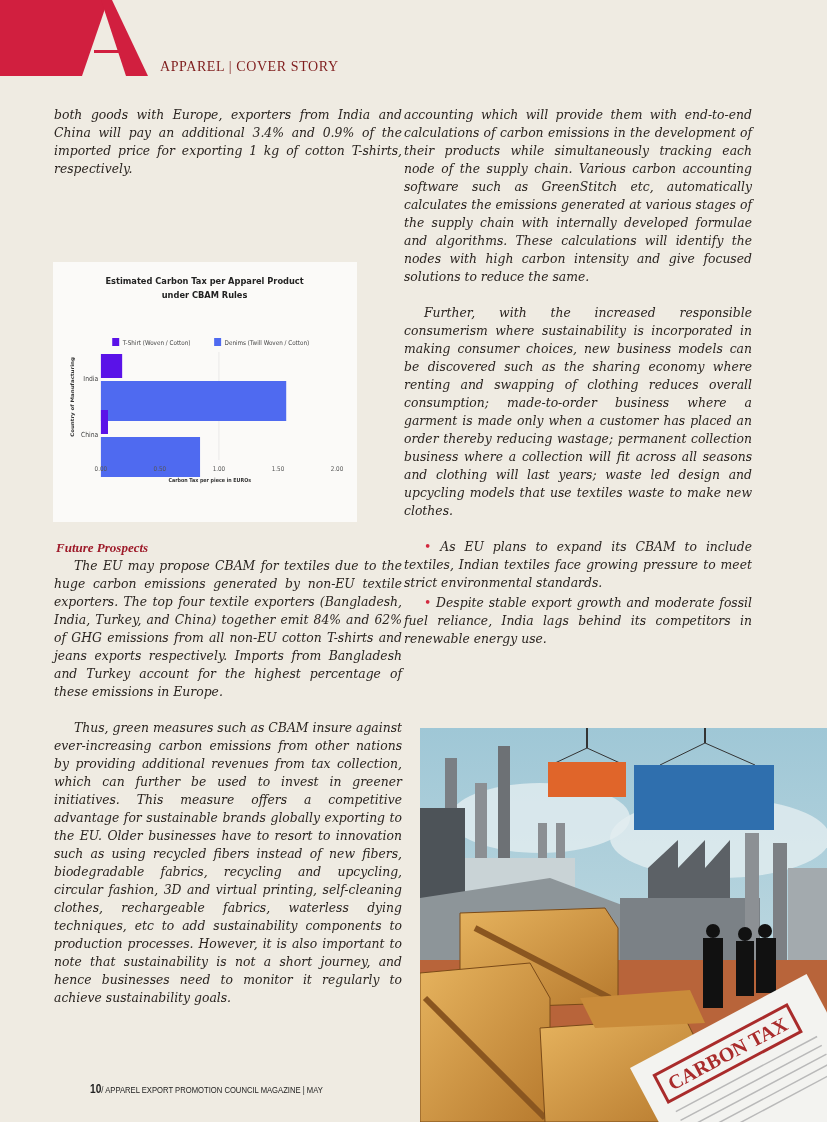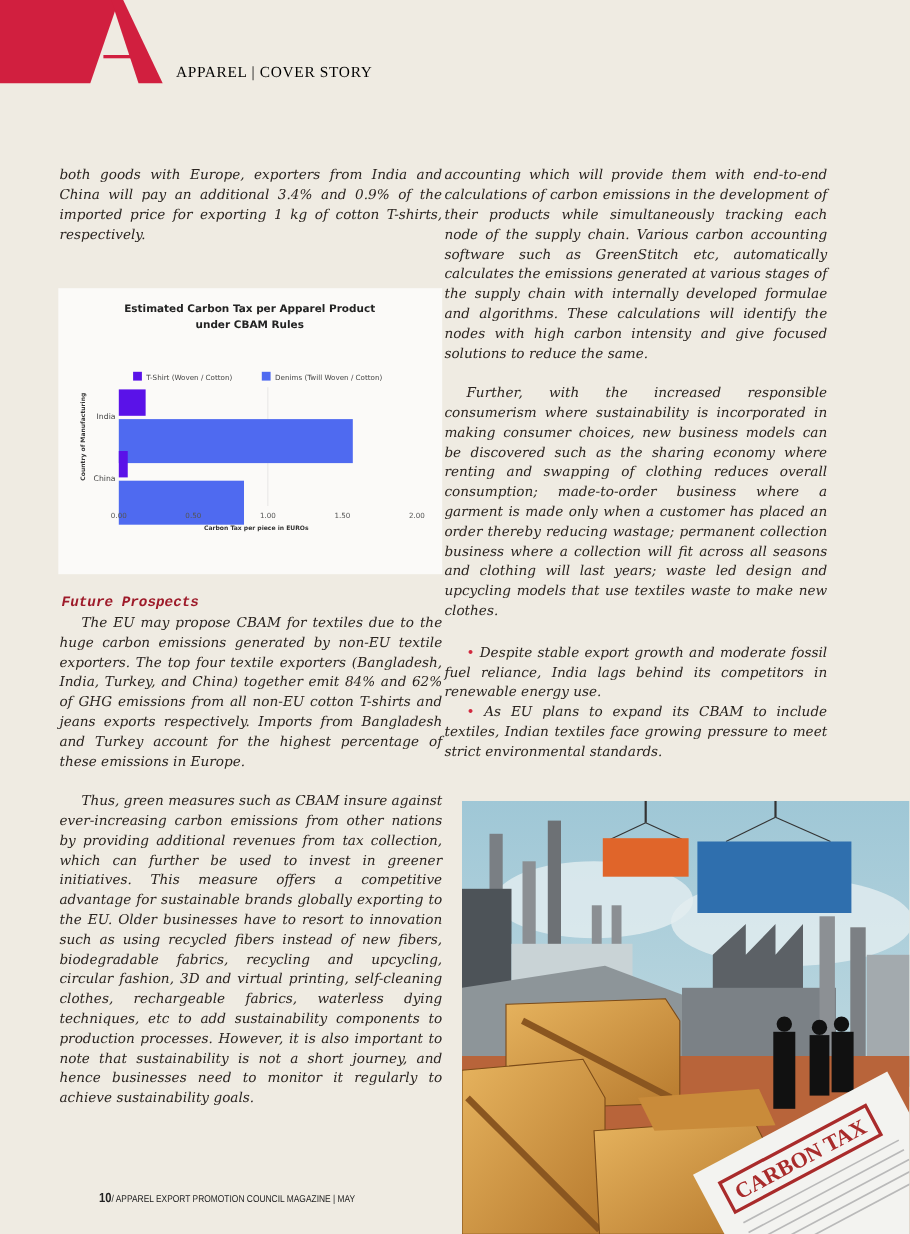--- a/index.html
+++ b/index.html
@@ -8,43 +8,43 @@
     position: relative;
     background: #efebe2;
     font-family: "DejaVu Serif", serif;
     color: #2a2420;
   }
   .logo-block {
     position: absolute; left: 0; top: 0; width: 150px; height: 76px;
   }
   .section-label {
     position: absolute; left: 160px; top: 59px;
-    font-family: "Liberation Serif", serif; font-size: 14px; letter-spacing: 0.6px; color: #000000;
+    font-family: "Liberation Serif", serif; font-size: 14px; letter-spacing: 0.6px; color: #7f1d1d;
   }
   .col {
     position: absolute; width: 348px;
     font-family: "DejaVu Serif", serif; font-style: italic;
     font-size: 12.4px; line-height: 18px; text-align: justify;
     color: #2a2420;
   }
   .col p { text-indent: 20px; }
-  .col p.noindent { text-indent: 0; margin-top: 44px; }
+  .col p.noindent { text-indent: 0; }
   .gap { height: 18px; }
   .subhead {
-    font-family: Liberation Mono, monospace; font-weight: bold; font-style: italic;
+    font-family: Liberation Serif, serif; font-weight: bold; font-style: italic;
     font-size: 13px; color: #9e1b2a; text-indent: 0; line-height: 18px; margin-left: 2px;
   }
   .bullet-dot { color: #d2283e; font-style: normal; }
   .end-mark {
     display: inline-block; width: 8px; height: 8px; background: #d2283e;
     border: 2px solid #d2283e; position: relative; top: 0px; margin-left: 3px;
   }
   .end-mark::after { content: ""; position: absolute; left: 1px; top: 1px; width: 2px; height: 2px; background: #fff; }
   .chart-box {
-    position: absolute; left: 53px; top: 262px; width: 349px; height: 260px;
+    position: absolute; left: 53px; top: 262px; width: 304px; height: 260px;
     background: #fbfaf8;
   }
   .chart-box svg { width: 100%; height: 100%; display: block; }
   .footer {
     position: absolute; left: 90px; top: 1082px;
     font-family: "Liberation Sans", sans-serif; font-size: 9px; color: #222; transform: scaleX(0.85); transform-origin: left;
   }
   .footer .pg { font-size: 12px; font-weight: bold; }
   .illustration { position: absolute; left: 420px; top: 728px; width: 407px; height: 394px; overflow: hidden; }
   .illustration svg { display: block; }
@@ -107,22 +107,22 @@
   <div class="gap"></div>
   <p>Thus, green measures such as CBAM insure against ever-increasing carbon emissions from other nations by providing additional revenues from tax collection, which can further be used to invest in greener initiatives. This measure offers a competitive advantage for sustainable brands globally exporting to the EU. Older businesses have to resort to innovation such as using recycled fibers instead of new fibers, biodegradable fabrics, recycling and upcycling, circular fashion, 3D and virtual printing, self-cleaning clothes, rechargeable fabrics, waterless dying techniques, etc to add sustainability components to production processes. However, it is also important to note that sustainability is not a short journey, and hence businesses need to monitor it regularly to achieve sustainability goals.</p>
   <div class="gap"></div>
 </div>
 
 <div class="col" style="left:404px; top:106px;">
   <p class="noindent">accounting which will provide them with end-to-end calculations of carbon emissions in the development of their products while simultaneously tracking each node of the supply chain. Various carbon accounting software such as GreenStitch etc, automatically calculates the emissions generated at various stages of the supply chain with internally developed formulae and algorithms. These calculations will identify the nodes with high carbon intensity and give focused solutions to reduce the same.</p>
   <div class="gap"></div>
   <p>Further, with the increased responsible consumerism where sustainability is incorporated in making consumer choices, new business models can be discovered such as the sharing economy where renting and swapping of clothing reduces overall consumption; made-to-order business where a garment is made only when a customer has placed an order thereby reducing wastage; permanent collection business where a collection will fit across all seasons and clothing will last years; waste led design and upcycling models that use textiles waste to make new clothes.</p>
   <div class="gap"></div>
+  <p><span class="bullet-dot">•</span> <span>As EU plans to expand its CBAM to include textiles, Indian textiles face growing pressure to meet strict environmental standards.</span></p>
   <p style="margin-top:2px;"><span class="bullet-dot">•</span> <span>Despite stable export growth and moderate fossil fuel reliance, India lags behind its competitors in renewable energy use.</span></p>
-  <p><span class="bullet-dot">•</span> <span>As EU plans to expand its CBAM to include textiles, Indian textiles face growing pressure to meet strict environmental standards.</span></p>
 </div>
 
 <div class="illustration">
   <svg width="407" height="394" viewBox="0 0 407 394">
     <defs>
       <linearGradient id="sky" x1="0" y1="0" x2="0" y2="1">
         <stop offset="0" stop-color="#9fc7d6"></stop>
           <stop offset="1" stop-color="#cfe2e6"></stop>
       </linearGradient>
       <linearGradient id="wood" x1="0" y1="0" x2="1" y2="1">

